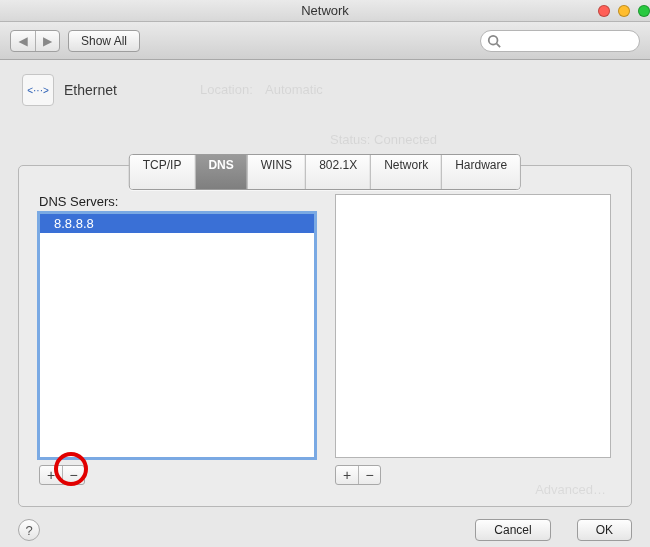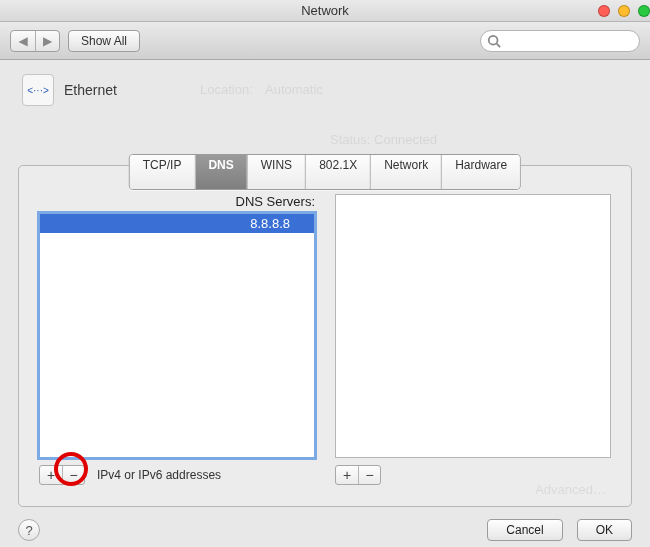--- a/index.html
+++ b/index.html
@@ -170,21 +170,20 @@
     left: 0; right: 0; top: -3px; bottom: 0;
     border: 1px solid #b7b7b7;
     border-radius: 5px;
     background: #ececec;
     padding: 28px 20px 20px 20px;
   }
   .cols {
     display: flex;
     gap: 20px;
     height: 100%;
-    text-align: right;
   }
   .col {
     flex: 1;
     display: flex;
     flex-direction: column;
   }
   .col-label {
     font-size: 13px;
     color: #222;
     margin-bottom: 4px;
@@ -195,21 +194,21 @@
     border: 1px solid #b5b5b5;
     overflow: auto;
     position: relative;
     font-size: 13px;
   }
   .listbox.focused {
     outline: 3px solid #7aa9e3;
     outline-offset: -1px;
   }
   .litem {
-    padding: 2px 24px;
+    padding: 2px 14px;
     color: #222;
   }
   .litem.sel {
     background: #3a70d6;
     color: #fff;
   }
   .footrow {
     display: flex;
     align-items: center;
     gap: 6px;
@@ -245,21 +244,21 @@
     border: 4px solid #e10000;
     border-radius: 50%;
     pointer-events: none;
     z-index: 5;
   }
   .sheetbtns {
     position: absolute;
     right: 18px;
     bottom: 6px;
     display: flex;
-    gap: 14px;
+    gap: 26px;
     align-items: flex-end;
   }
   .aqua-btn {
     height: 22px;
     padding: 0 18px;
     border: 1px solid #9c9c9c;
     border-radius: 4px;
     background: linear-gradient(#fefefe,#e6e6e6);
     font-size: 12px;
     color: #222;
@@ -336,21 +335,20 @@
         <div class="col">
           <div class="col-label">DNS Servers:</div>
           <div class="listbox focused">
             <div class="litem sel">8.8.8.8</div>
           </div>
           <div class="footrow" style="position:relative;">
             <div class="plusminus">
               <div>+</div>
               <div>−</div>
             </div>
-            <span class="helptext">IPv4 or IPv6 addresses</span>
             <div class="redcircle" style="left:15px; top:-6px;"></div>
           </div>
         </div>
 
         <div class="col">
           <div class="listbox"></div>
           <div class="footrow">
             <div class="plusminus">
               <div>+</div>
               <div>−</div>

